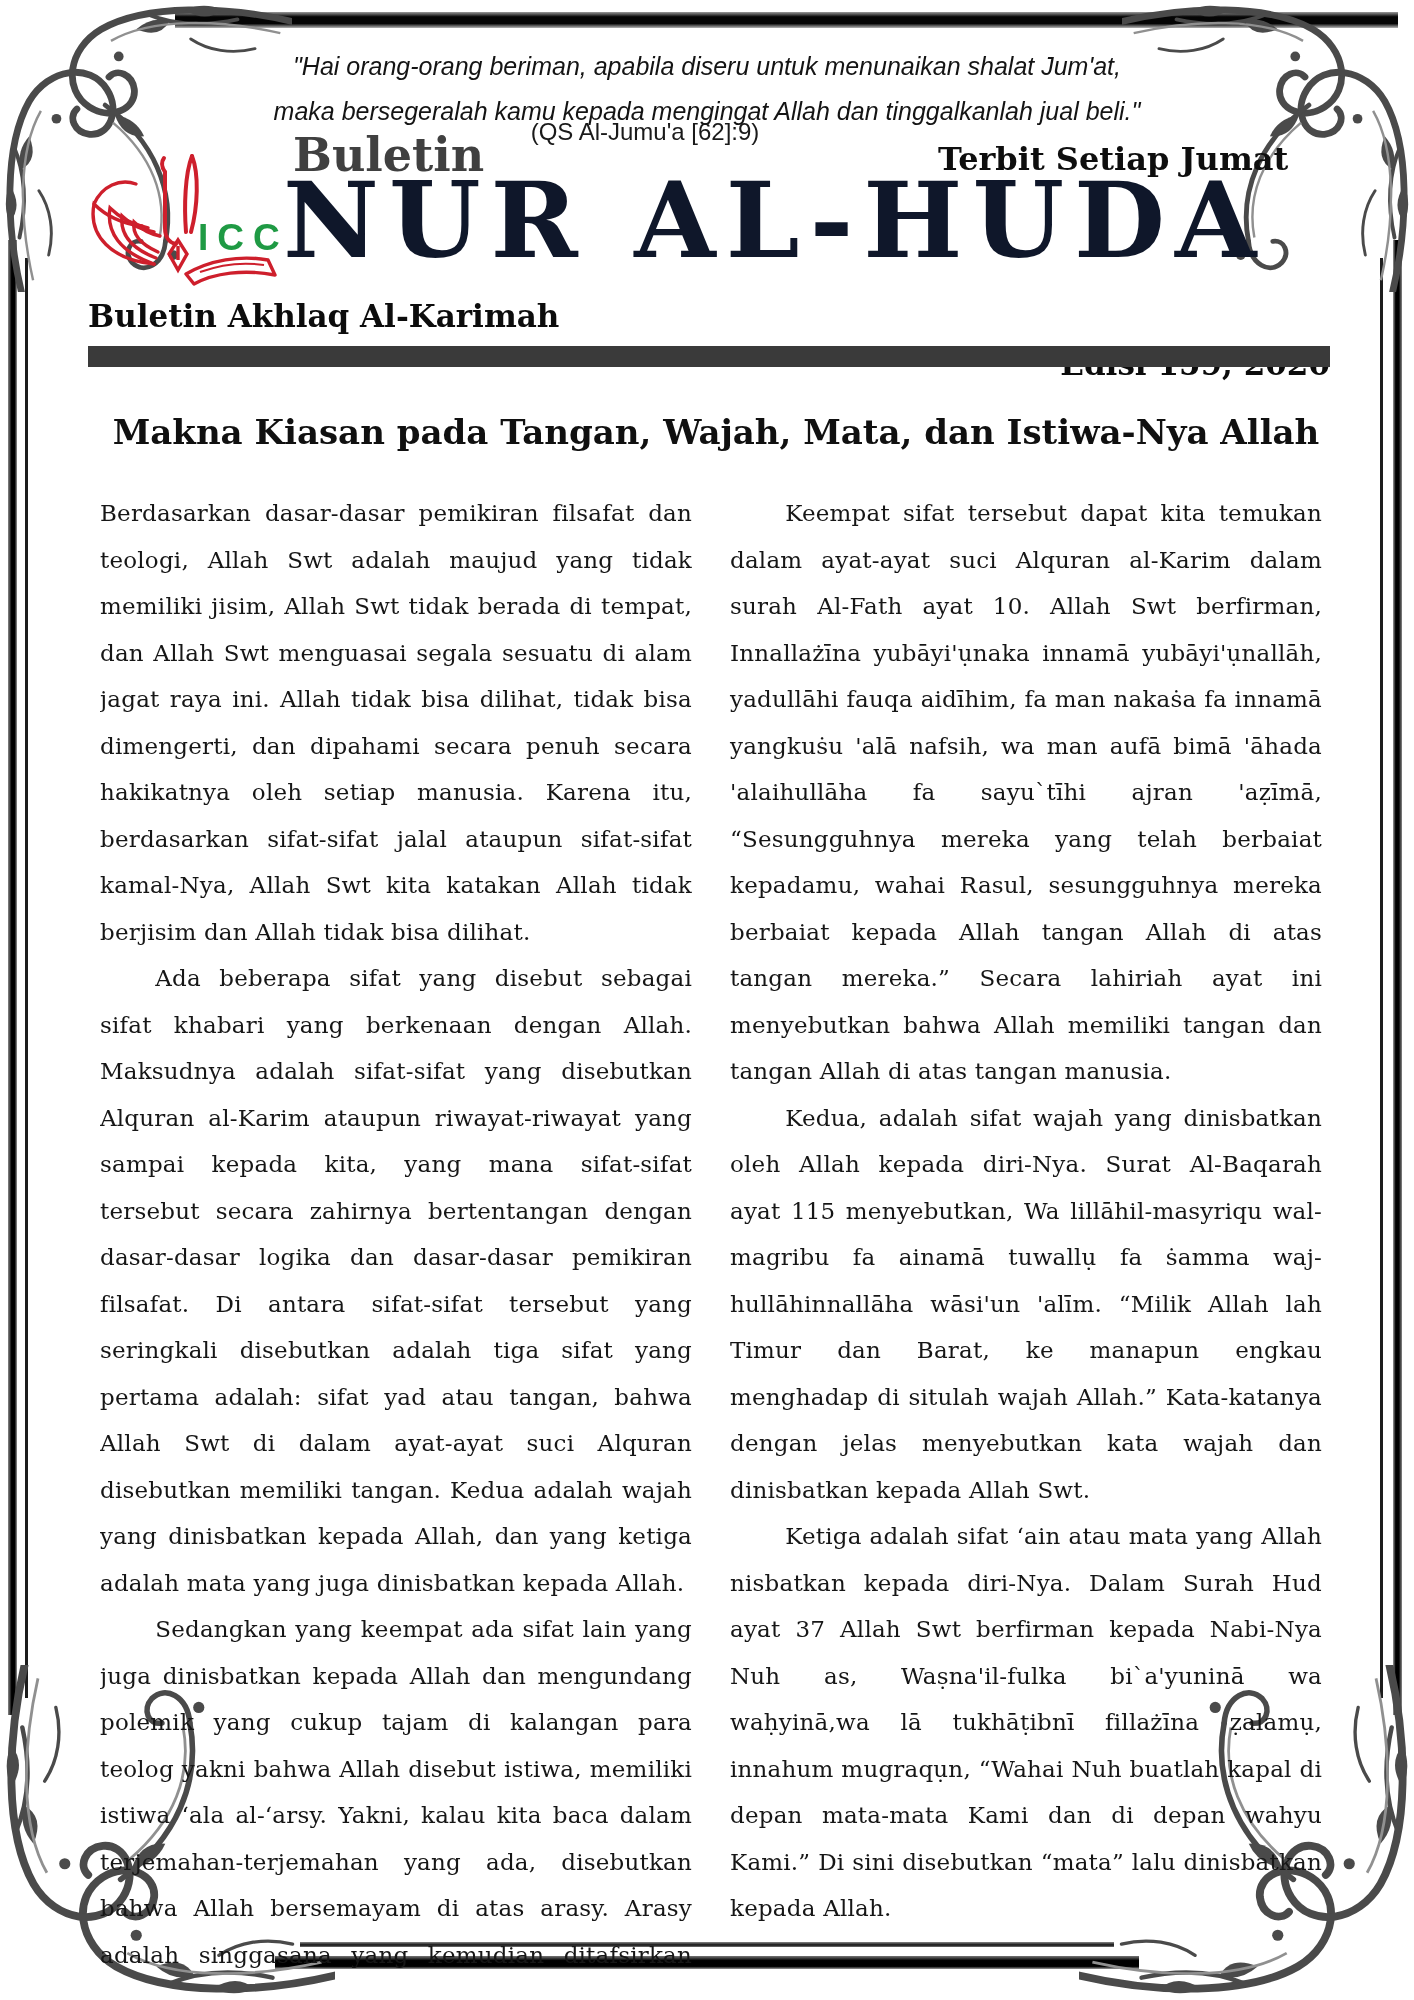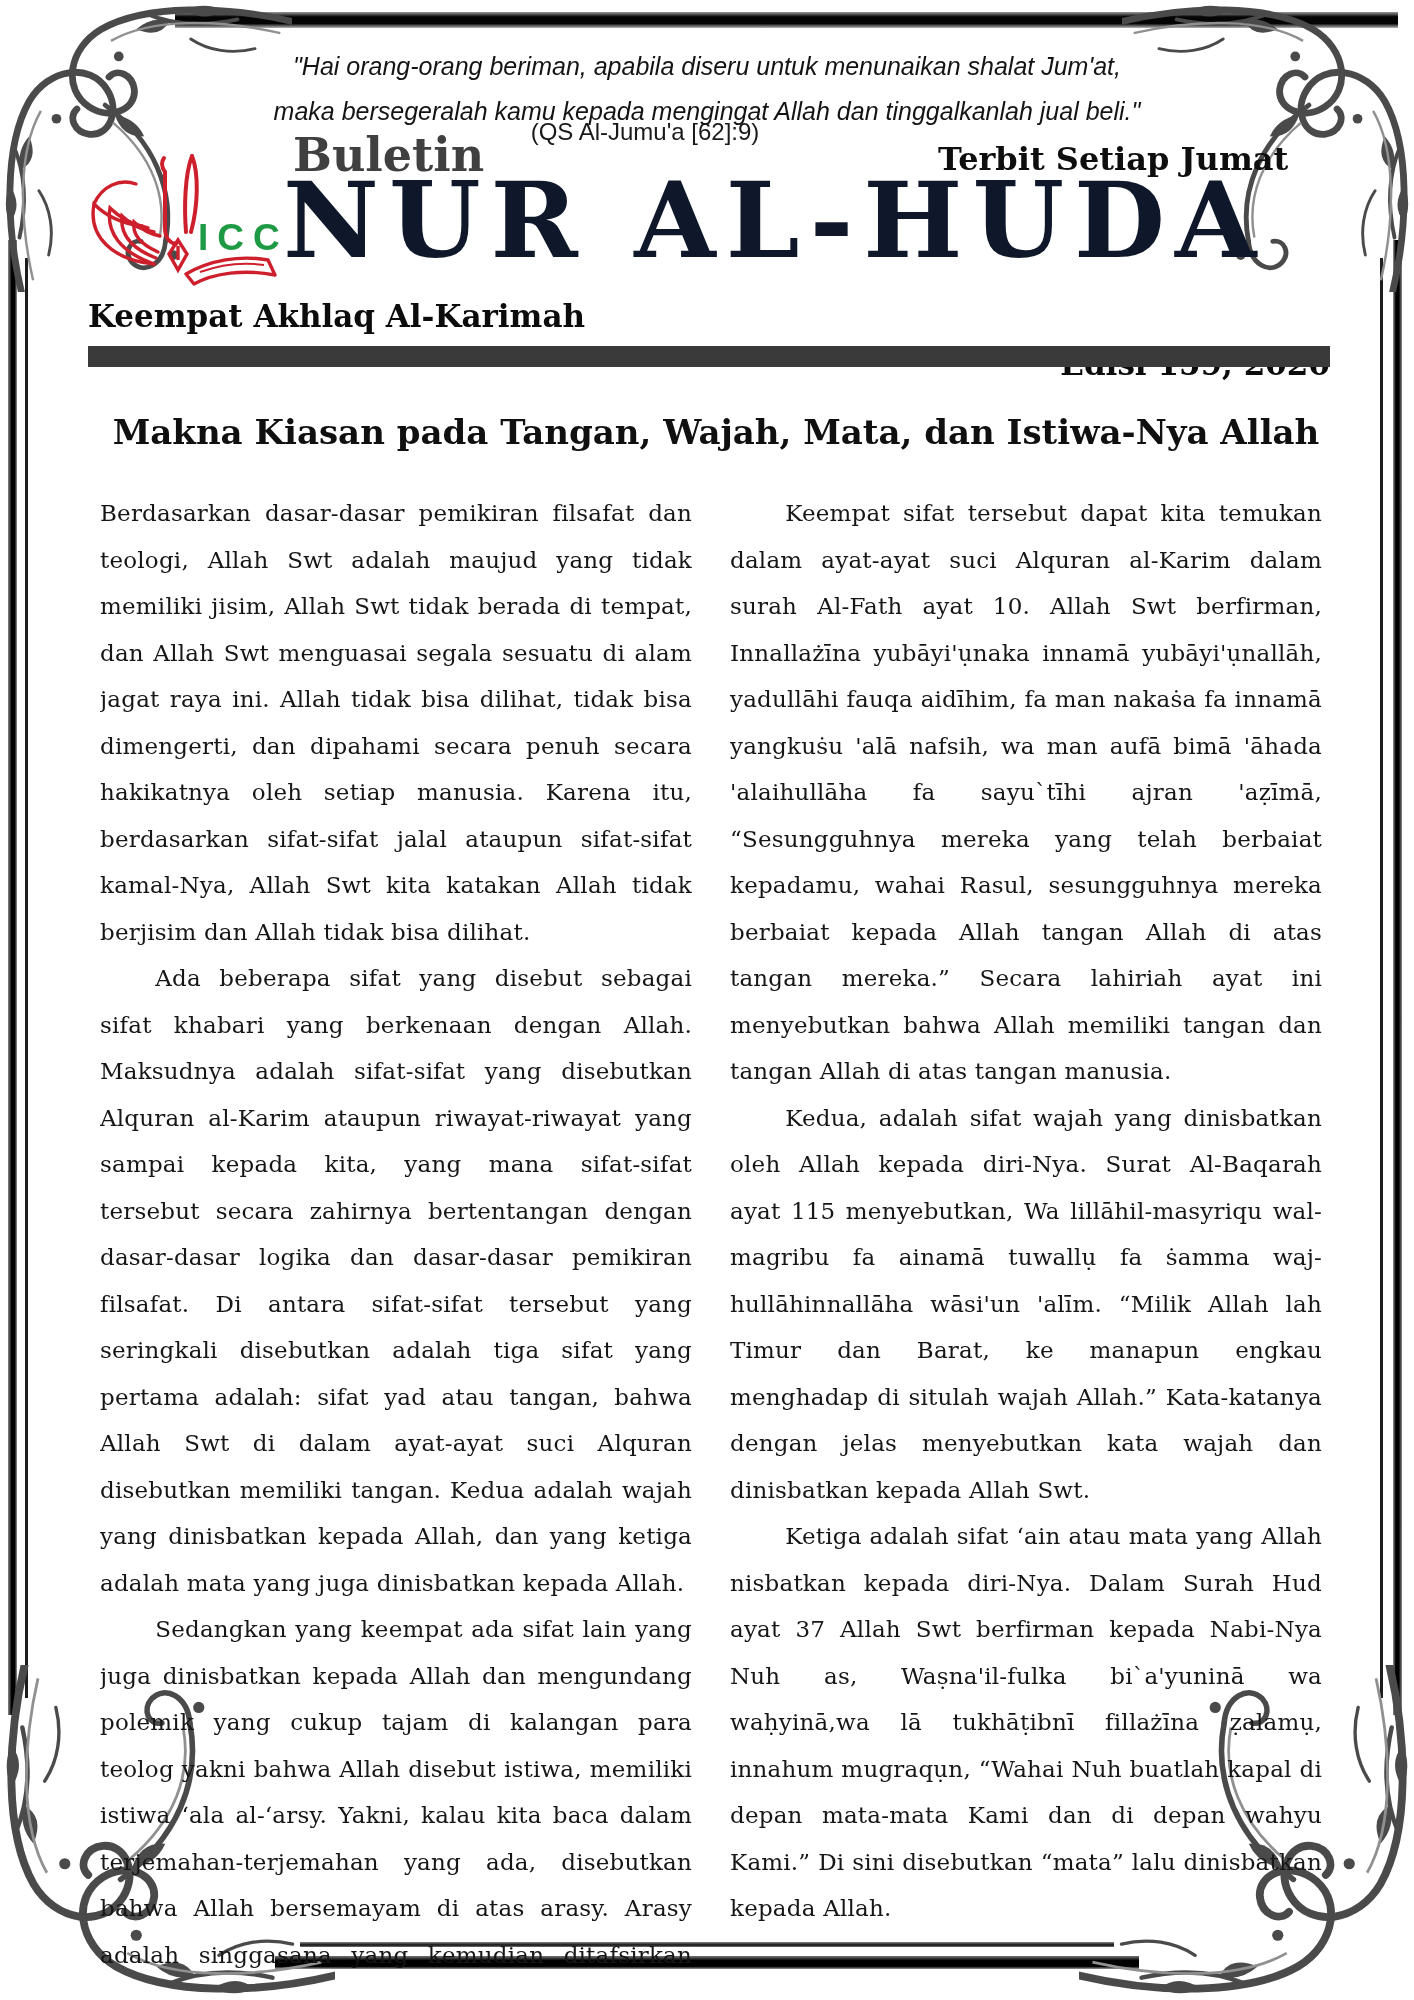--- a/index.html
+++ b/index.html
@@ -151,21 +151,21 @@
       <path d="M132,124 C154,116 176,114 196,117" fill="none" stroke="currentColor" stroke-width="2"></path>
     </g>
     <g style="color:#1f9a44">
       <text x="130" y="102" fill="currentColor" font-family="Liberation Sans, sans-serif" font-weight="bold" font-size="37" letter-spacing="9">ICC</text>
     </g>
   </svg>
 
   <div class="kicker">Buletin</div>
   <div class="publish-note">Terbit Setiap Jumat</div>
   <div class="masthead-title">NUR AL-HUDA</div>
-  <div class="tagline">Keempat Akhlaq Al-Karimah</div>
+  <div class="tagline">Buletin Akhlaq Al-Karimah</div>
   <div class="edition">Edisi 159, 2020</div>
   <div class="divider-bar" style="background: rgb(58, 58, 58);"></div>
 
   <div class="article-title">Makna Kiasan pada Tangan, Wajah, Mata, dan Istiwa-Nya Allah</div>
   <div class="columns">
     <div class="col col-left">
         <p class="para">Berdasarkan dasar-dasar pemikiran filsafat dan teologi, Allah Swt adalah maujud yang tidak memiliki jisim, Allah Swt tidak berada di tempat, dan Allah Swt menguasai segala sesuatu di alam jagat raya ini. Allah tidak bisa dilihat, tidak bisa dimengerti, dan dipahami secara penuh secara hakikatnya oleh setiap manusia. Karena itu, berdasarkan sifat-sifat jalal ataupun sifat-sifat kamal-Nya, Allah Swt kita katakan Allah tidak berjisim dan Allah tidak bisa dilihat.</p>
         <p class="para indent">Ada beberapa sifat yang disebut sebagai sifat khabari yang berkenaan dengan Allah. Maksudnya adalah sifat-sifat yang disebutkan Alquran al-Karim ataupun riwayat-riwayat yang sampai kepada kita, yang mana sifat-sifat tersebut secara zahirnya bertentangan dengan dasar-dasar logika dan dasar-dasar pemikiran filsafat. Di antara sifat-sifat tersebut yang seringkali disebutkan adalah tiga sifat yang pertama adalah: sifat yad atau tangan, bahwa Allah Swt di dalam ayat-ayat suci Alquran disebutkan memiliki tangan. Kedua adalah wajah yang dinisbatkan kepada Allah, dan yang ketiga adalah mata yang juga dinisbatkan kepada Allah.</p>
         <p class="para indent">Sedangkan yang keempat ada sifat lain yang juga dinisbatkan kepada Allah dan mengundang polemik yang cukup tajam di kalangan para teolog yakni bahwa Allah disebut istiwa, memiliki istiwa ‘ala al-‘arsy. Yakni, kalau kita baca dalam terjemahan-terjemahan yang ada, disebutkan bahwa Allah bersemayam di atas arasy. Arasy adalah singgasana yang kemudian ditafsirkan bahwa Allah duduk di atas singgasana.</p>
       </div>

